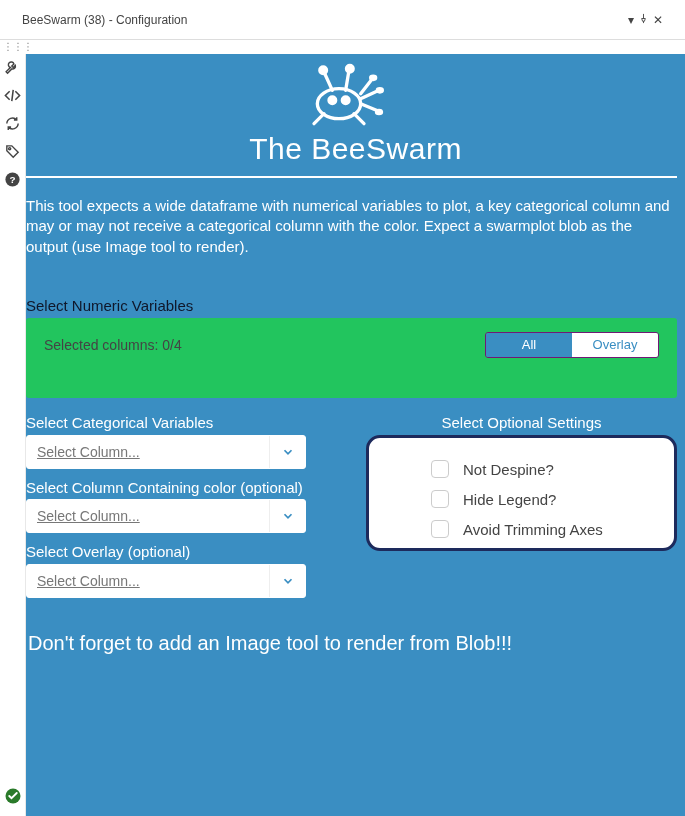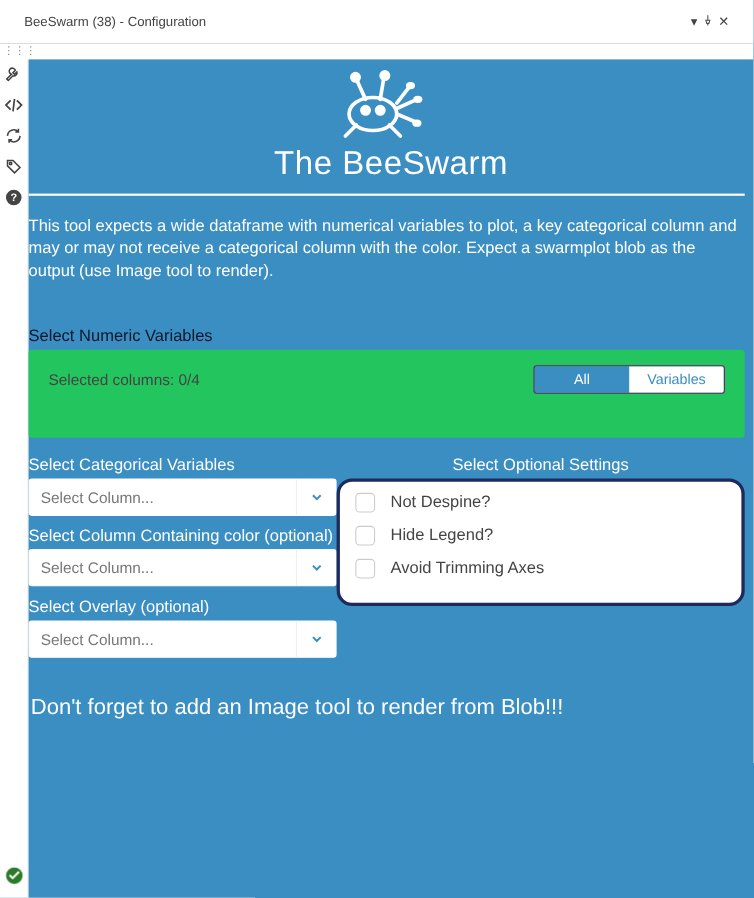--- a/index.html
+++ b/index.html
@@ -139,20 +139,21 @@
       width: 18px;
       height: 18px;
       border: 1px solid #ccc;
       border-radius: 4px;
       margin-right: 14px;
       cursor: pointer;
     }
     .col-row span { color: #555; font-size: 15px; }
     .twocol {
       display: flex;
+      gap: 60px;
       margin-top: 16px;
     }
     .leftcol { width: 280px; }
     .rightcol { flex: 1; }
     .field-label {
       color: #fff;
       font-size: 15px;
       line-height: 1.25;
       margin-bottom: 2px;
     }
@@ -164,20 +165,21 @@
       height: 34px;
       margin-bottom: 10px;
     }
     .combo .txt {
       flex: 1;
       padding: 0 10px;
       display: flex;
       align-items: center;
       color: #777;
       font-size: 14px;
+      text-decoration: underline;
     }
     .combo .dd {
       width: 36px;
       border-left: 1px solid #eee;
       display: flex;
       align-items: center;
       justify-content: center;
       color: #3a8ec2;
       cursor: pointer;
     }
@@ -188,22 +190,23 @@
       margin-bottom: 4px;
     }
     .opt-box {
       background: #fff;
       border: 3px solid #1d2a5c;
       border-radius: 14px;
       padding: 10px 14px;
     }
     .opt-row {
       display: flex;
-      align-items: flex-start;
+      align-items: flex-end;
       height: 30px;
+      margin-left: 48px;
     }
     .opt-row span { color: #444; font-size: 15px; }
     .footer-note {
       color: #fff;
       font-size: 20px;
       margin-top: 24px;
       padding-left: 2px;
     }
     .check-circle {
       position: fixed;
@@ -279,21 +282,21 @@
     <div class="hr-line"></div>
 
     <div class="desc">This tool expects a wide dataframe with numerical variables to plot, a key categorical column and may or may not receive a categorical column with the color. Expect a swarmplot blob as the output (use Image tool to render).</div>
 
     <div class="section-label">Select Numeric Variables</div>
     <div class="card">
       <div class="card-top">
         <div class="selcount">Selected columns: 0/4</div>
         <div class="seg">
           <button class="active">All</button>
-          <button>Variables</button>
+          <button>Overlay</button>
         </div>
       </div>
     </div>
 
     <div class="twocol">
       <div class="leftcol">
         <div class="field-label">Select Categorical Variables</div>
         <div class="combo">
           <div class="txt">Select Column...</div>
           <div class="dd">

